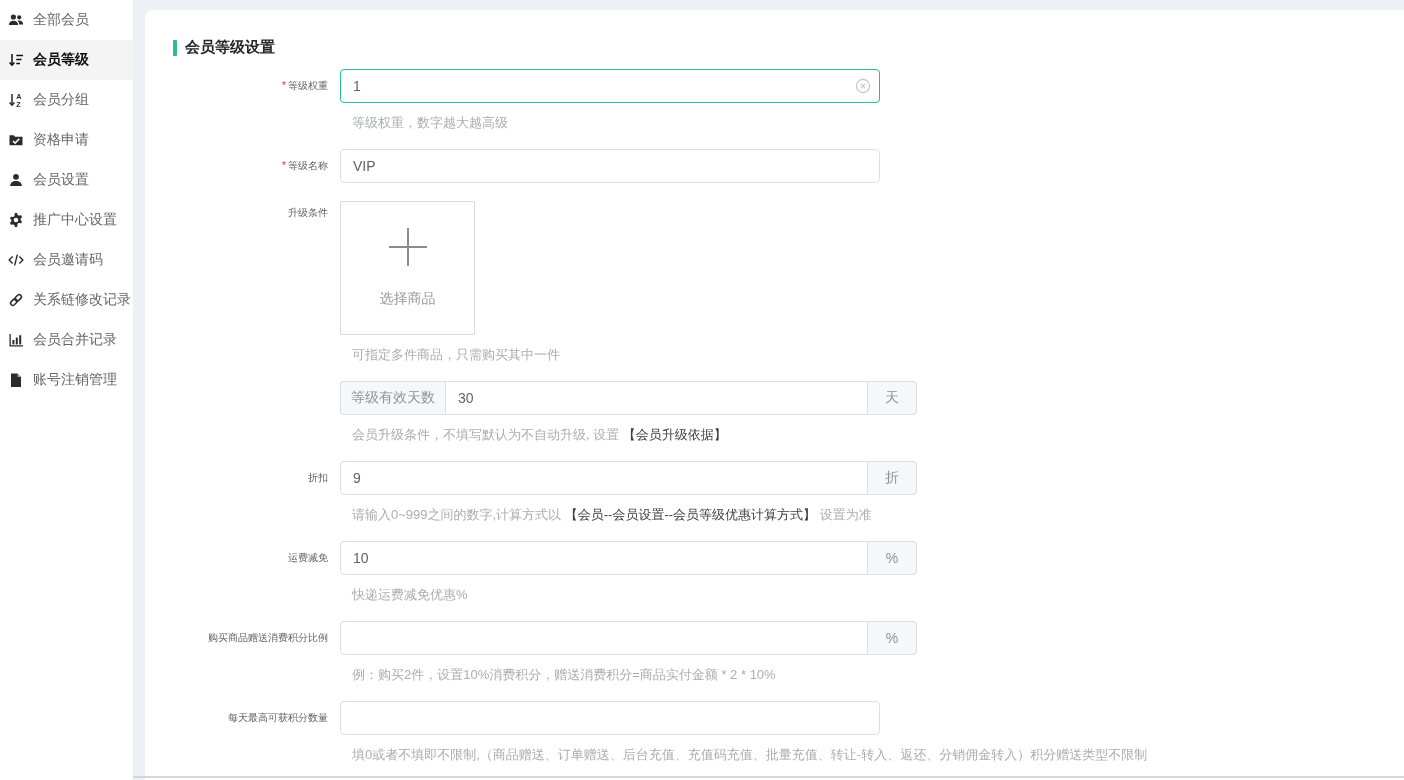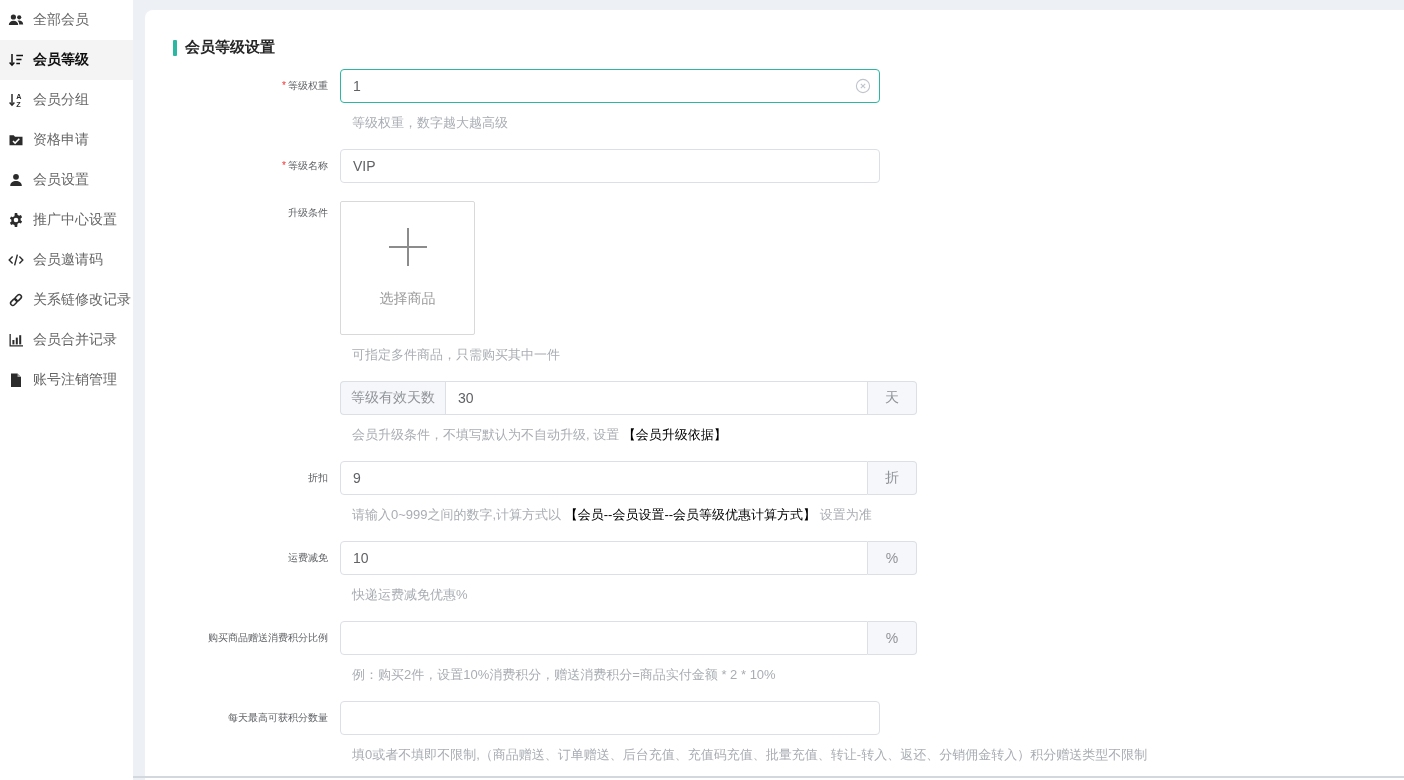--- a/index.html
+++ b/index.html
@@ -55,21 +55,21 @@
   .iprepend, .iappend {
     height:34px; background:#f5f7fa; border:1px solid #dcdfe6;
     color:#909399; font-size:14px; display:flex; align-items:center; justify-content:center;
     flex:none;
   }
   .iprepend { border-right:0; border-radius:4px 0 0 4px; padding:0 10px; }
   .iappend  { border-left:0; border-radius:0 4px 4px 0; width:49px; }
   .igroup .inp { flex:1; width:auto; border-radius:0; padding-right:12px; }
   .igroup .inp.first { border-radius:4px 0 0 4px; }
   .fhelp { margin:12px 0 0 207px; font-size:13px; color:#a9adb3; line-height:16px; }
-  .fhelp .red { color:#000000; cursor:pointer; }
+  .fhelp .red { color:#404040; cursor:pointer; }
   
   .picker {
     width:135px; height:134px; border:1px solid #d9d9d9; border-radius:2px;
     background:#fff; cursor:pointer;
     display:flex; flex-direction:column; align-items:center; justify-content:center;
   }
   .plus { position:relative; width:38px; height:38px; }
   .plus::before { content:""; position:absolute; left:0; top:18px; width:38px; height:2px; background:#8c8c8c; }
   .plus::after  { content:""; position:absolute; left:18px; top:0; width:2px; height:38px; background:#8c8c8c; }
   .picker-txt { margin-top:24px; font-size:14px; color:#999; }

